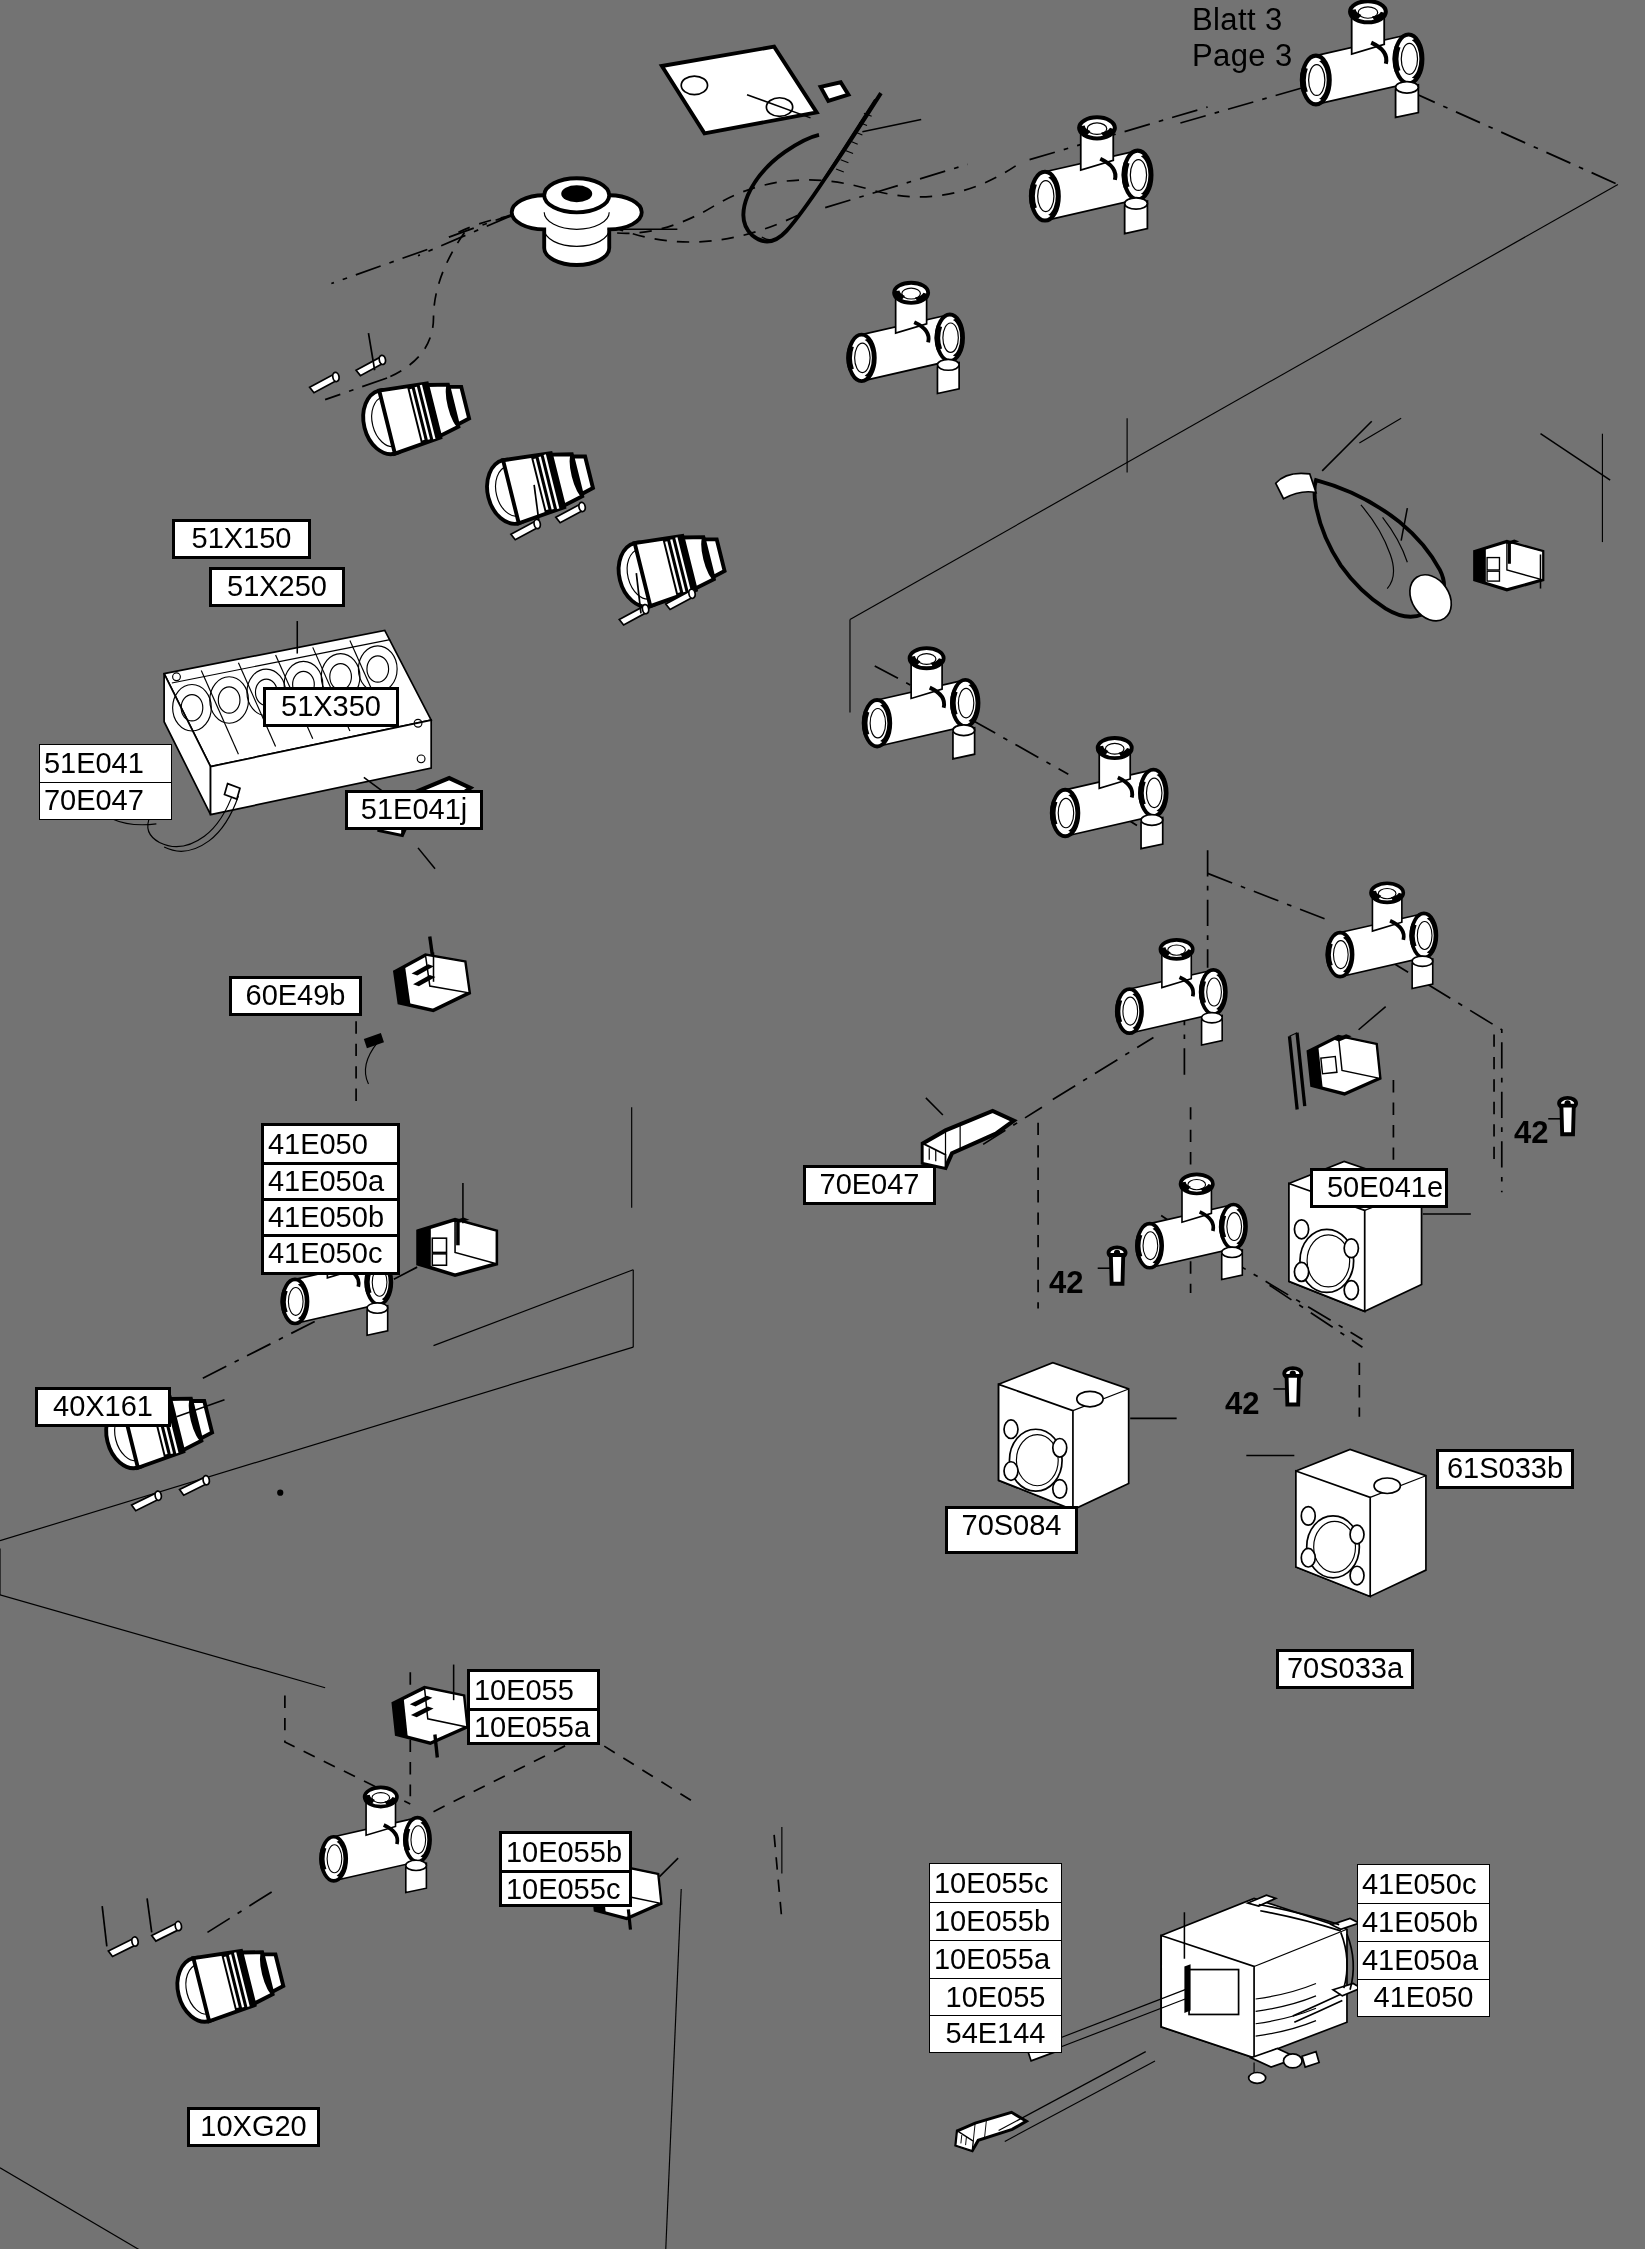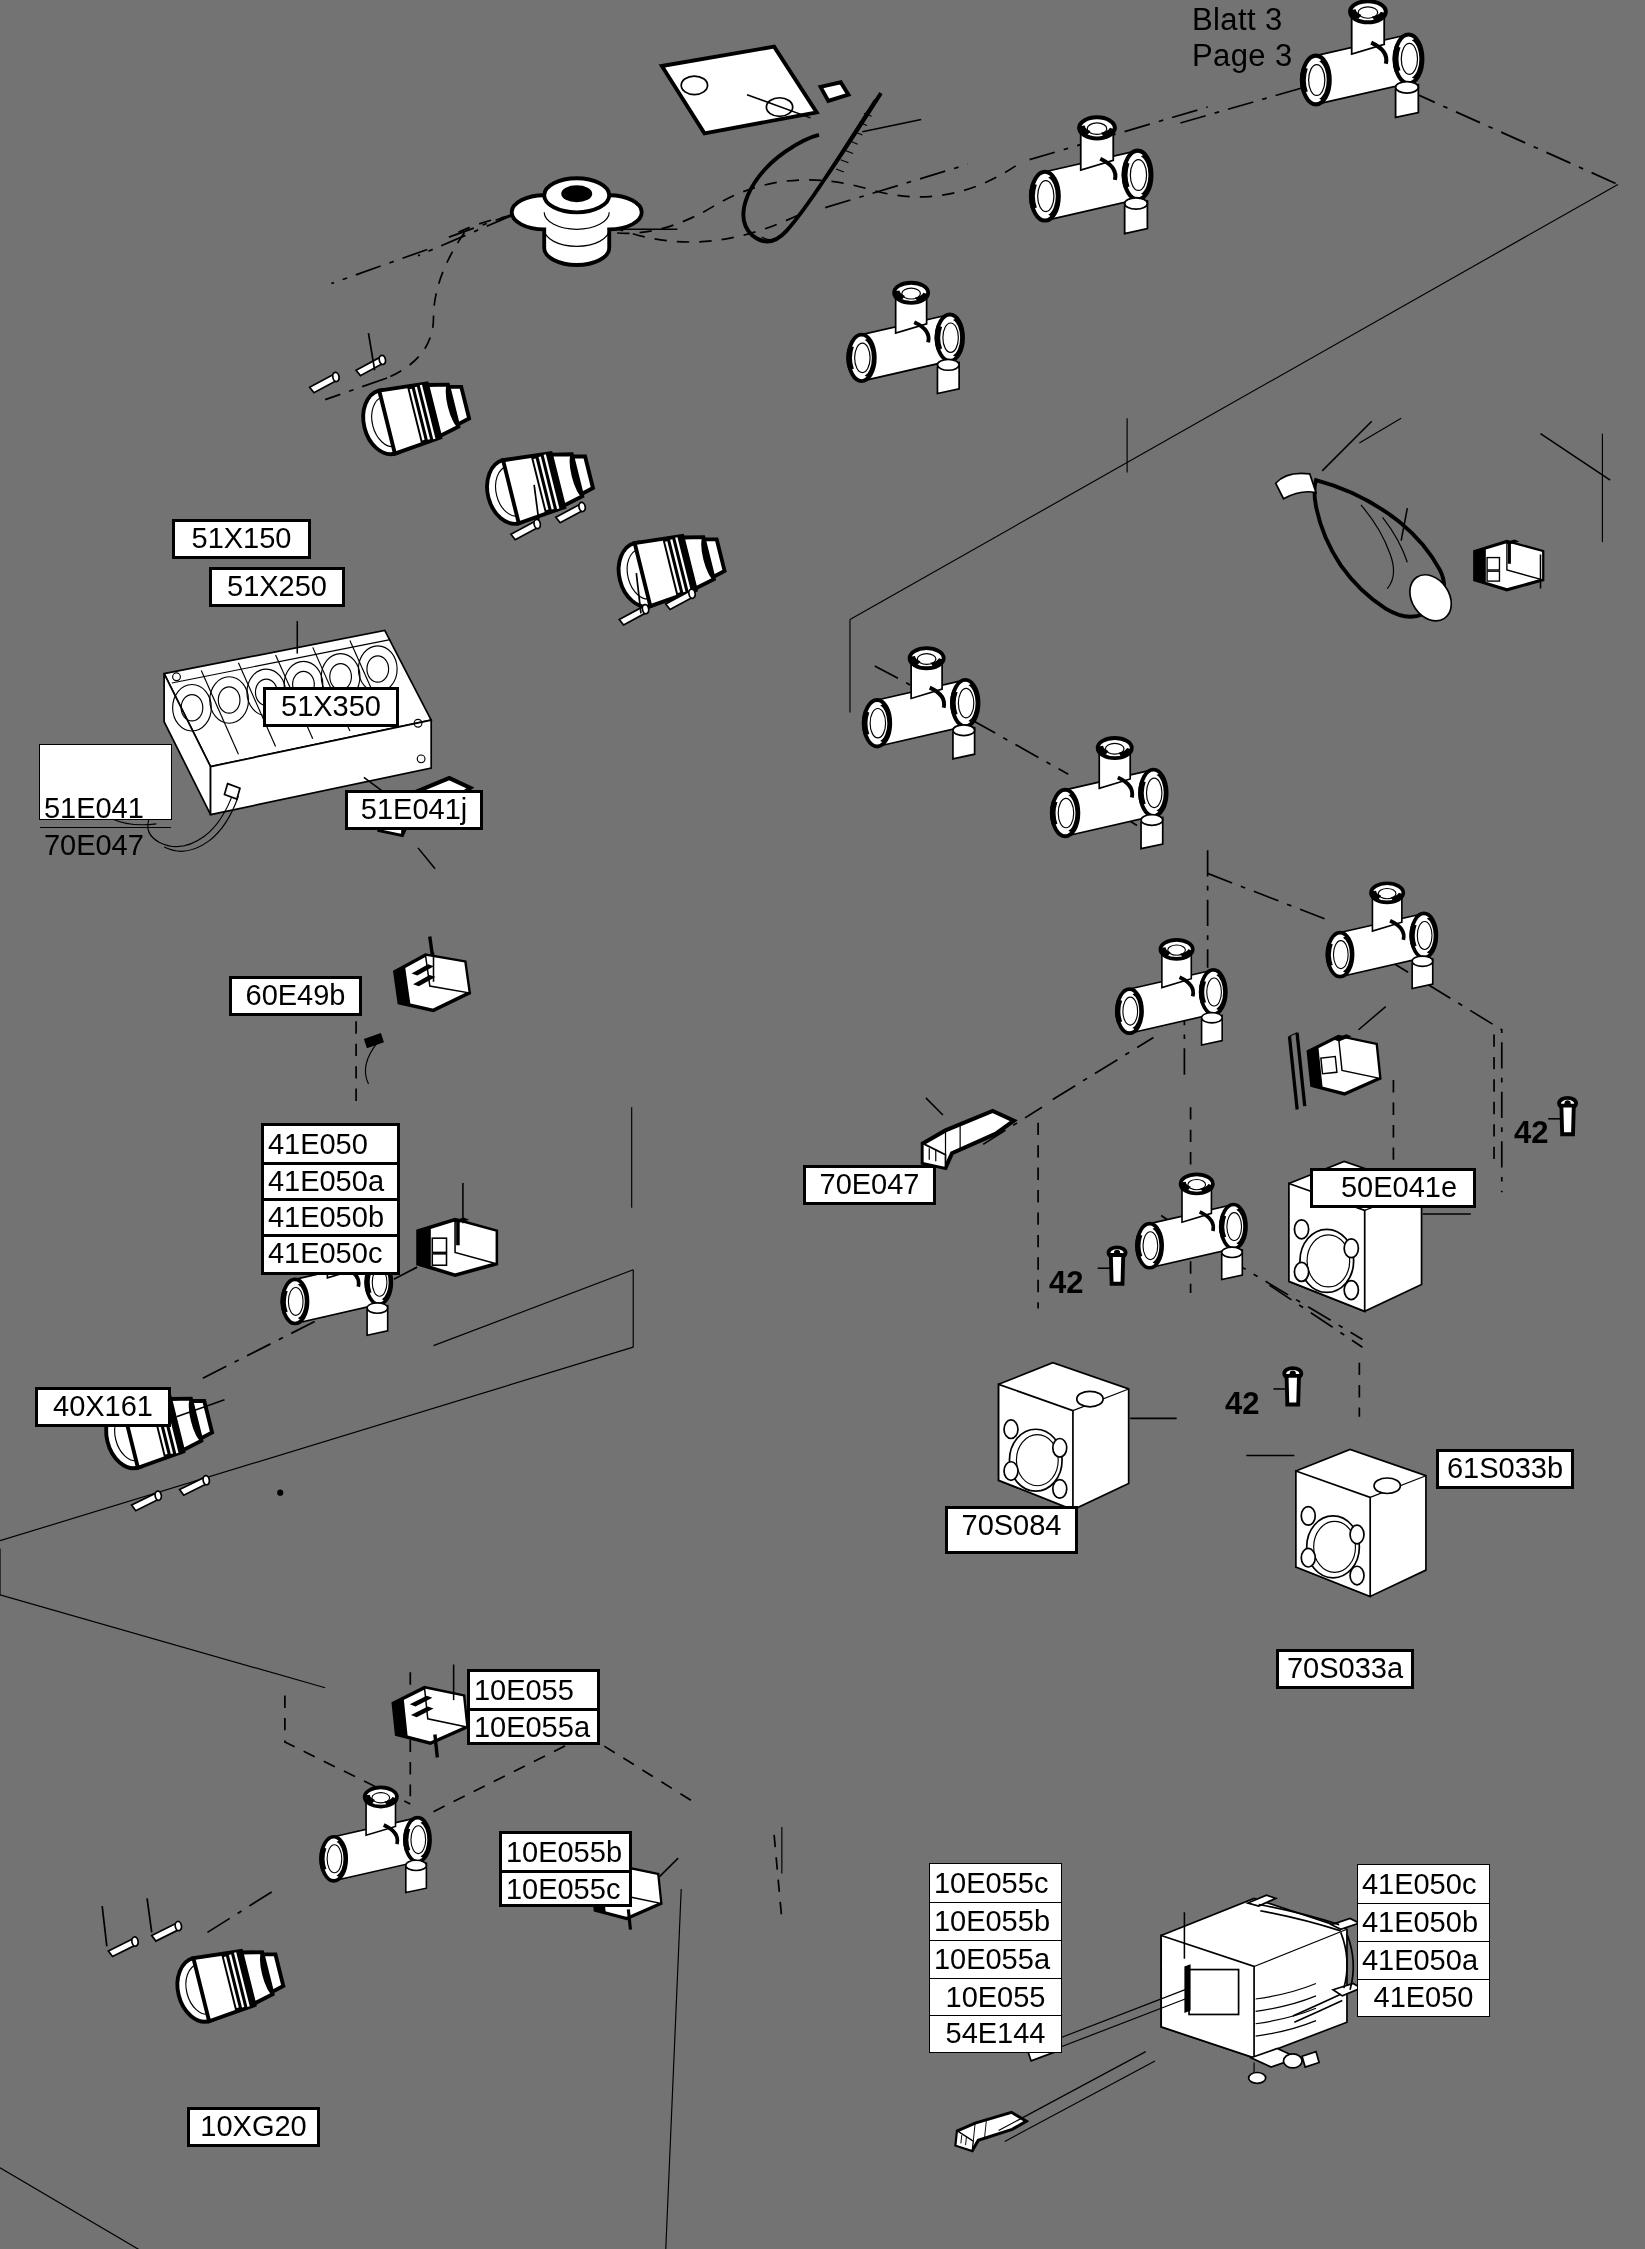--- a/index.html
+++ b/index.html
@@ -517,21 +517,21 @@
 
   <div class="lbl thick" style="left:209px;top:526px;width:136px;height:40px;">
     <div class="row">51X250</div>
   </div>
 
   <div class="lbl thick" style="left:263px;top:646px;width:136px;height:40px;">
     <div class="row">51X350</div>
   </div>
 
   <div class="lbl" style="left:39px;top:744px;width:133px;height:76px;">
-    <div class="row lft" style="height:37px;margin-top:45px;">51E041</div>
+    <div class="row lft" style="height:37px;">51E041</div>
     <div class="row lft" style="height:36px;">70E047</div>
   </div>
 
   <div class="lbl thick" style="left:345px;top:749px;width:138px;height:40px;">
     <div class="row">51E041j</div>
   </div>
 
   <div class="lbl thick" style="left:229px;top:935px;width:133px;height:40px;">
     <div class="row">60E49b</div>
   </div>
@@ -540,21 +540,21 @@
     <div class="row lft" style="height:36px;">41E050</div>
     <div class="row lft" style="height:36px;">41E050a</div>
     <div class="row lft" style="height:36px;">41E050b</div>
     <div class="row lft" style="height:35px;">41E050c</div>
   </div>
 
   <div class="lbl thick" style="left:803px;top:1124px;width:133px;height:40px;">
     <div class="row">70E047</div>
   </div>
 
-  <div class="lbl thick" style="left:1310px;top:1127px;width:166px;height:40px;padding-left:12px;">
+  <div class="lbl thick" style="left:1310px;top:1127px;width:138px;height:40px;padding-left:12px;">
     <div class="row">50E041e</div>
   </div>
 
   <div class="lbl thick" style="left:35px;top:1346px;width:136px;height:40px;">
     <div class="row">40X161</div>
   </div>
 
   <div class="lbl thick" style="left:1436px;top:1408px;width:138px;height:40px;">
     <div class="row">61S033b</div>
   </div>

